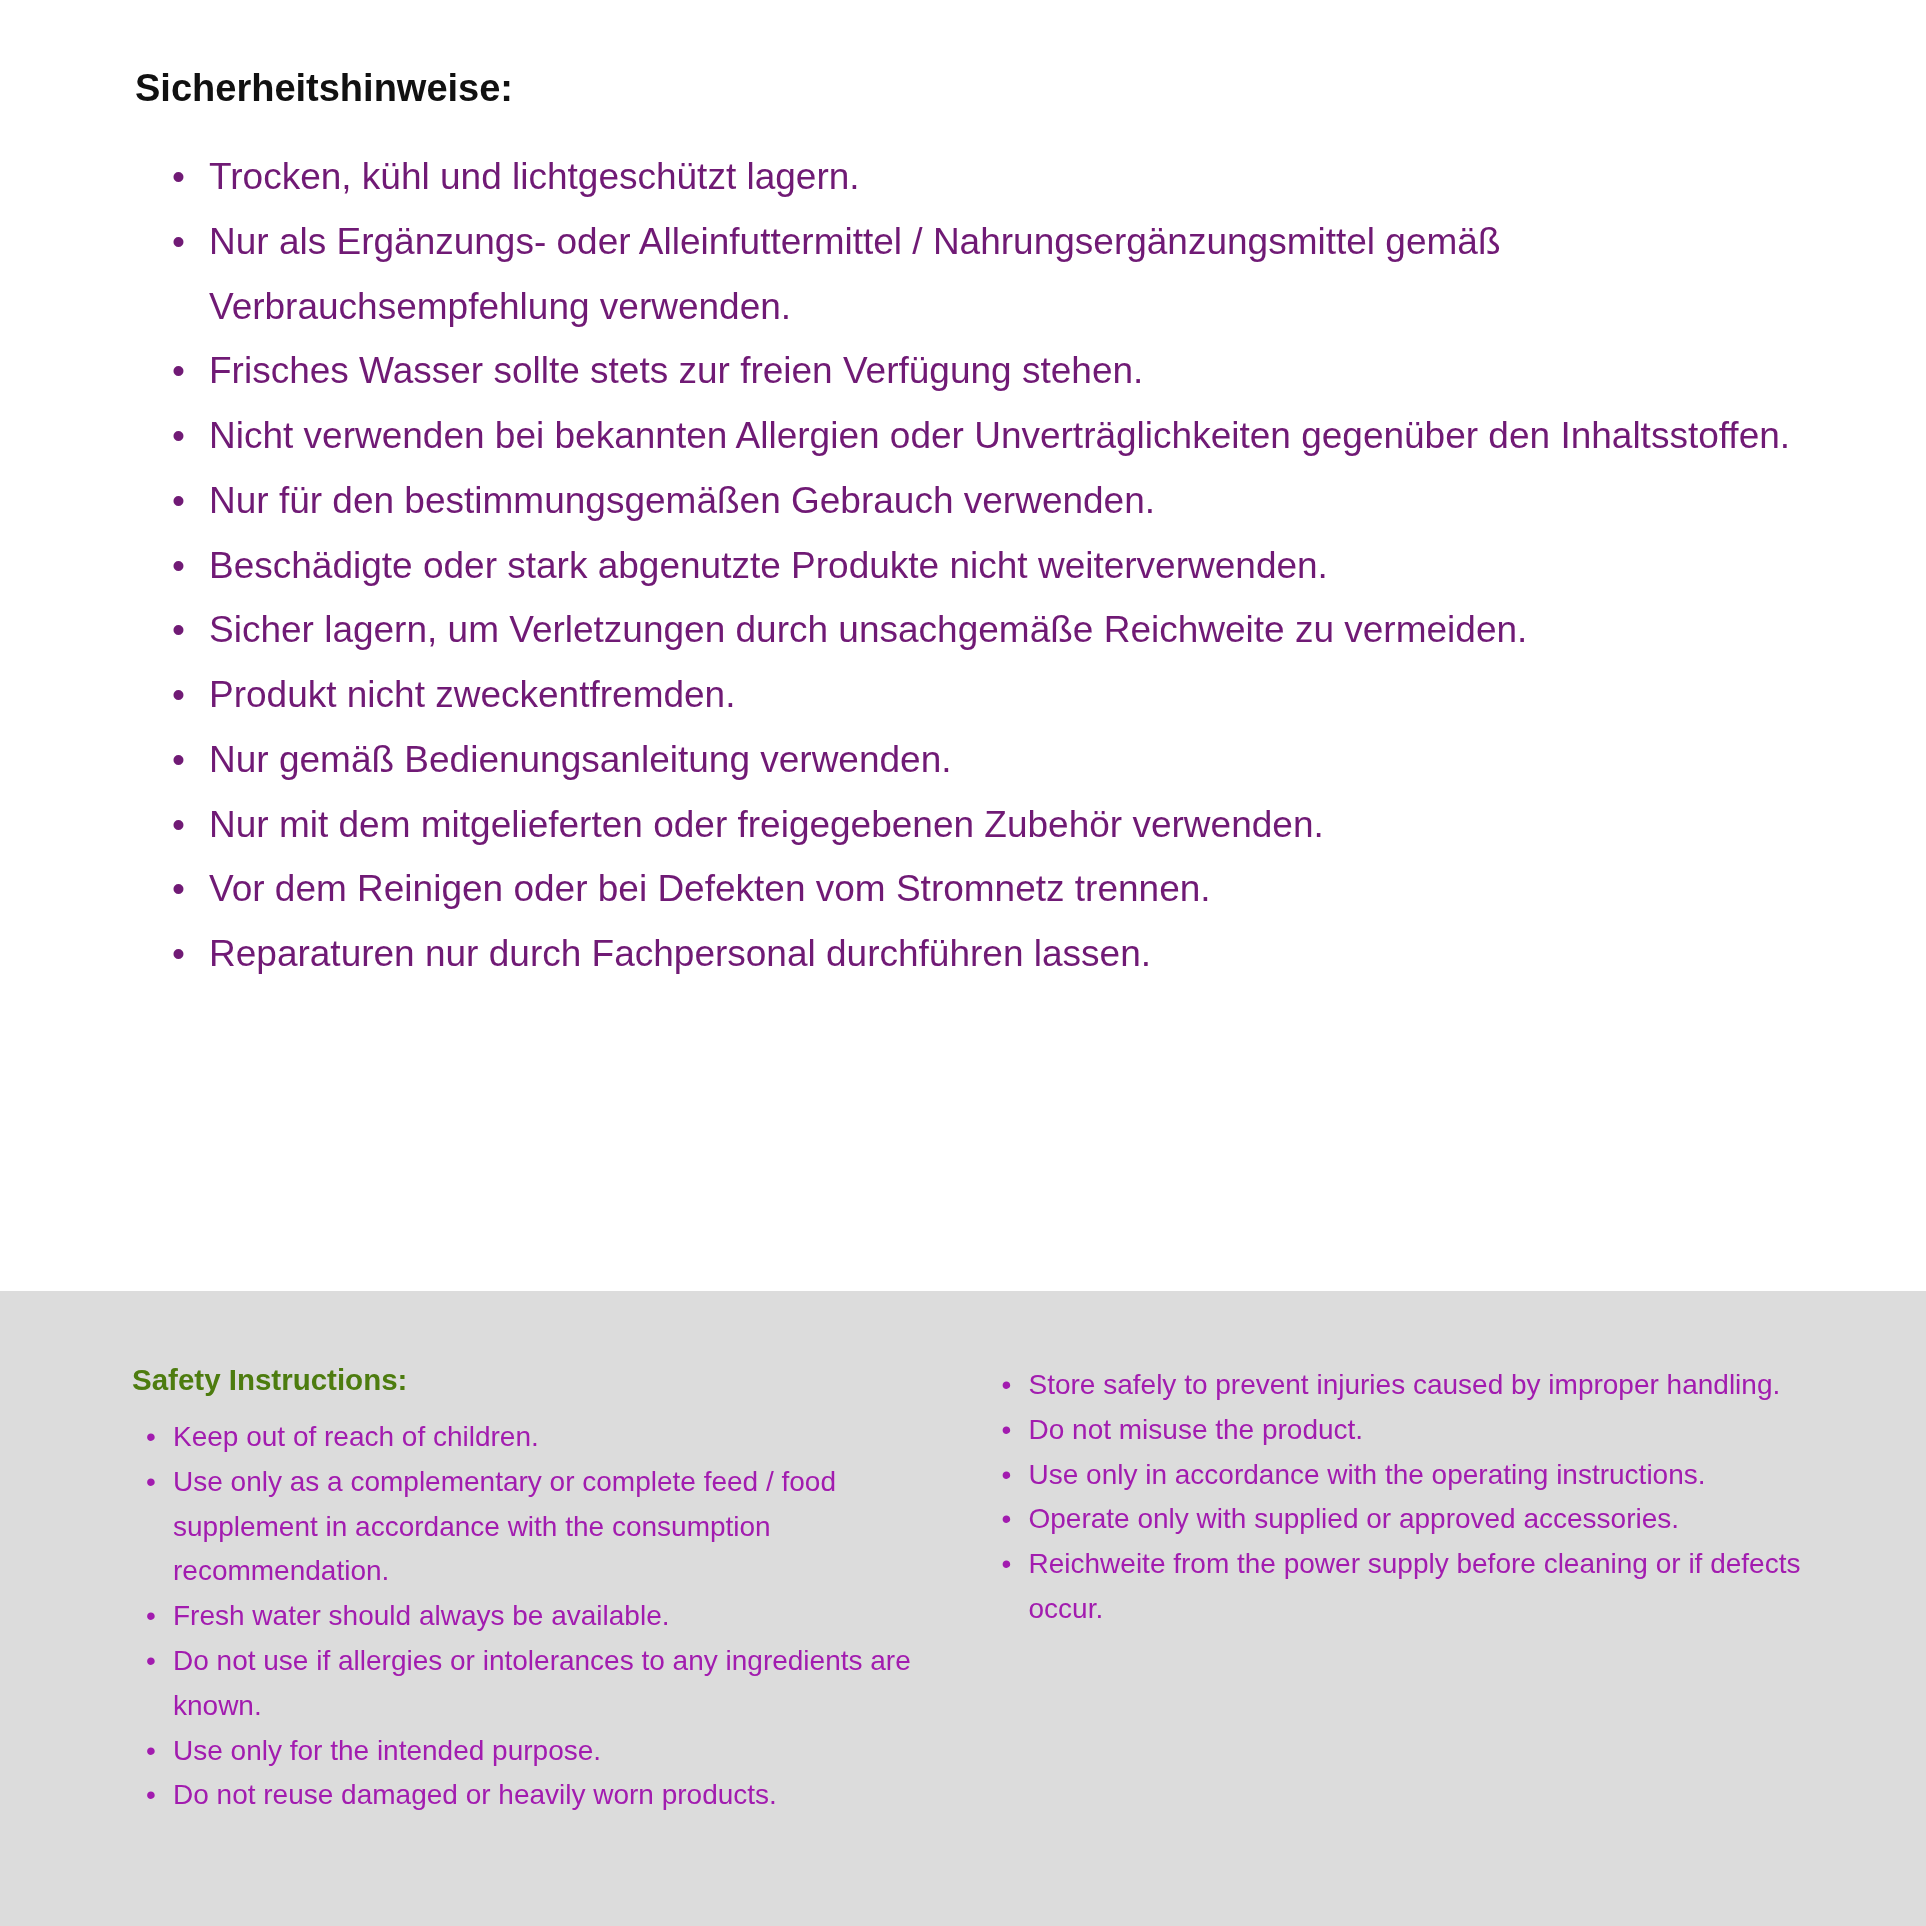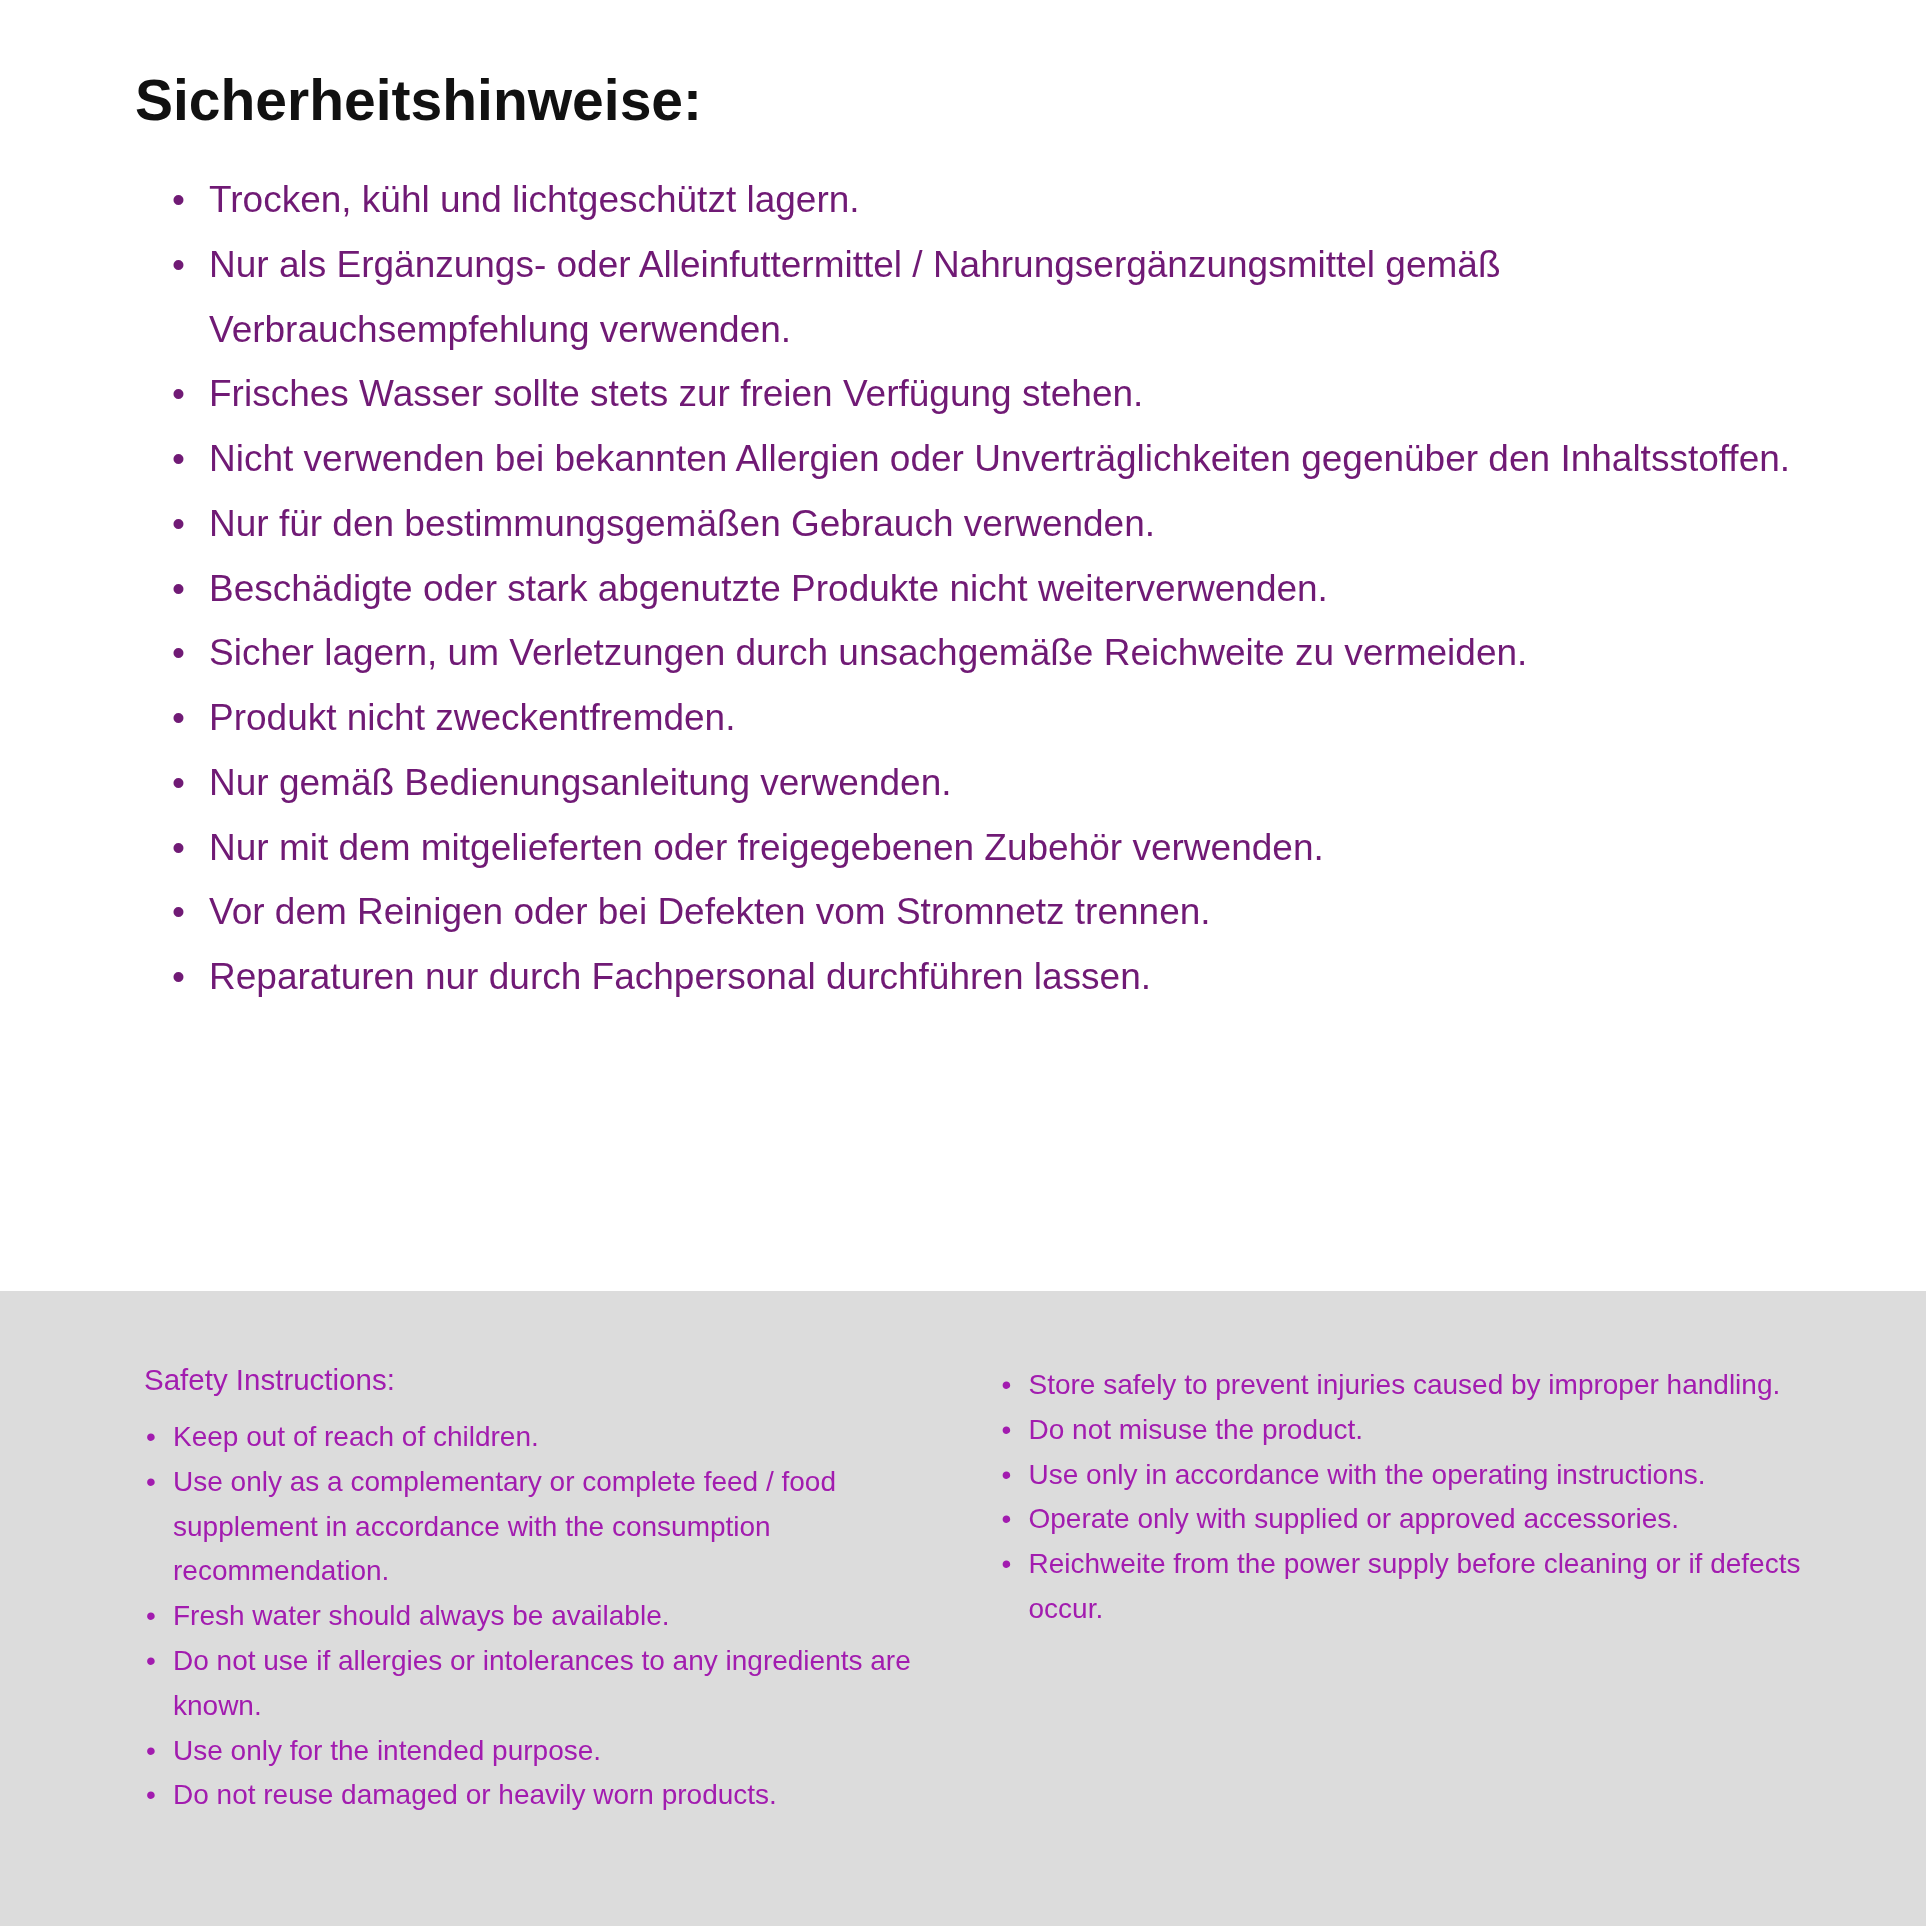--- a/index.html
+++ b/index.html
@@ -14,21 +14,21 @@
     color: #1d1d1d;
     box-sizing: border-box;
     overflow: hidden;
   }
   .german-section {
     box-sizing: border-box;
     height: 1291px;
     padding: 67px 116px 0 135px;
   }
   .german-title {
-    font-size: 57px;
+    font-size: 38px;
     font-weight: 700;
     margin: 0 0 35px 0;
     color: #111111;
   }
   ul.bullet-list {
     list-style: none;
     margin: 0;
     padding: 0;
   }
   .german-section ul.bullet-list {
@@ -53,23 +53,23 @@
     height: 636px;
     background: #dcdcdc;
     padding: 72px 109px 0 128px;
     display: grid;
     grid-template-columns: 1fr 1fr;
     column-gap: 58px;
     align-items: start;
   }
   .english-title {
     font-size: 29.5px;
-    font-weight: 400;
-    margin: 0 0 18px 16px;
-    color: #a21caf;
+    font-weight: 700;
+    margin: 0 0 18px 4px;
+    color: #4d7c0f;
   }
   .english-section ul.bullet-list {
     padding-left: 18px;
     font-size: 28px;
     line-height: 1.6;
     color: #a21caf;
   }
   .english-section ul.bullet-list li {
     padding-left: 27px;
   }

